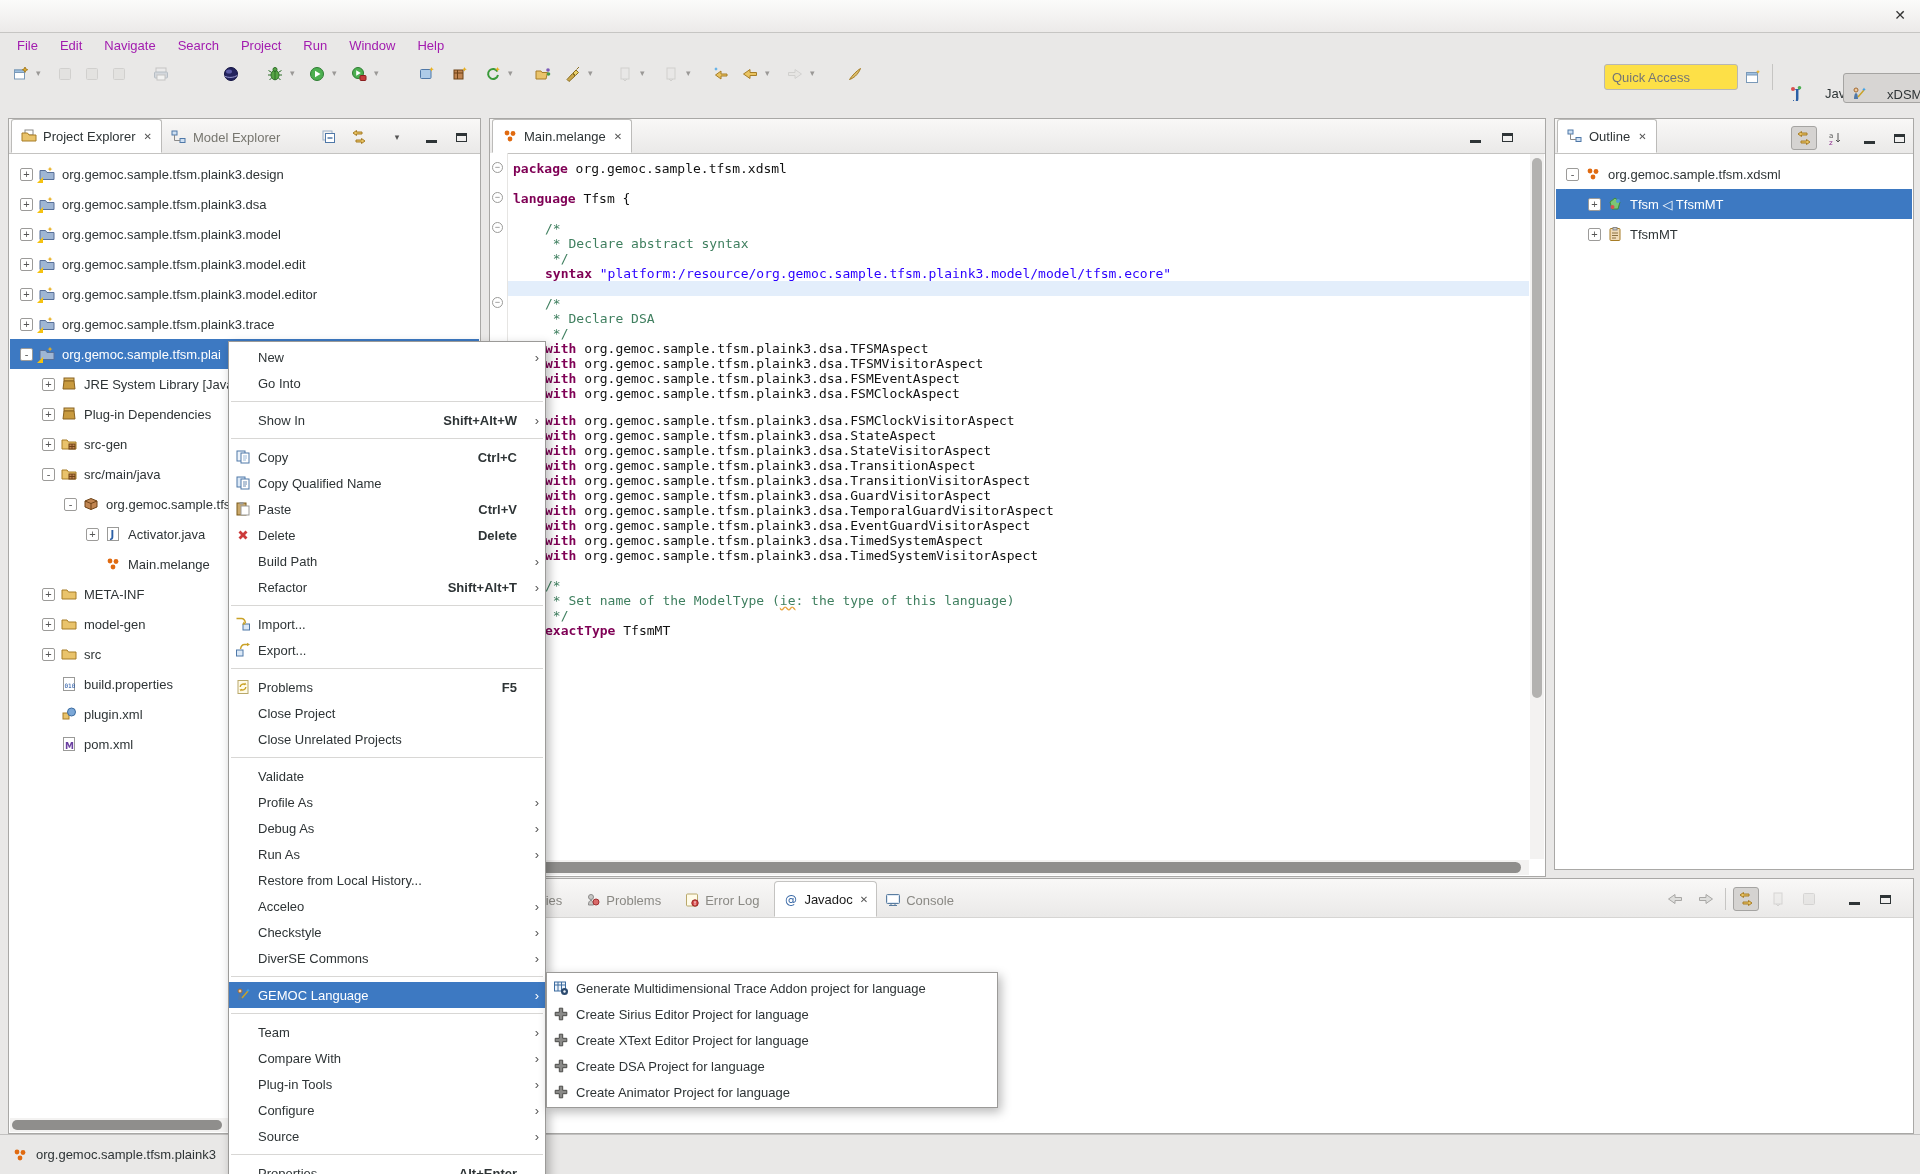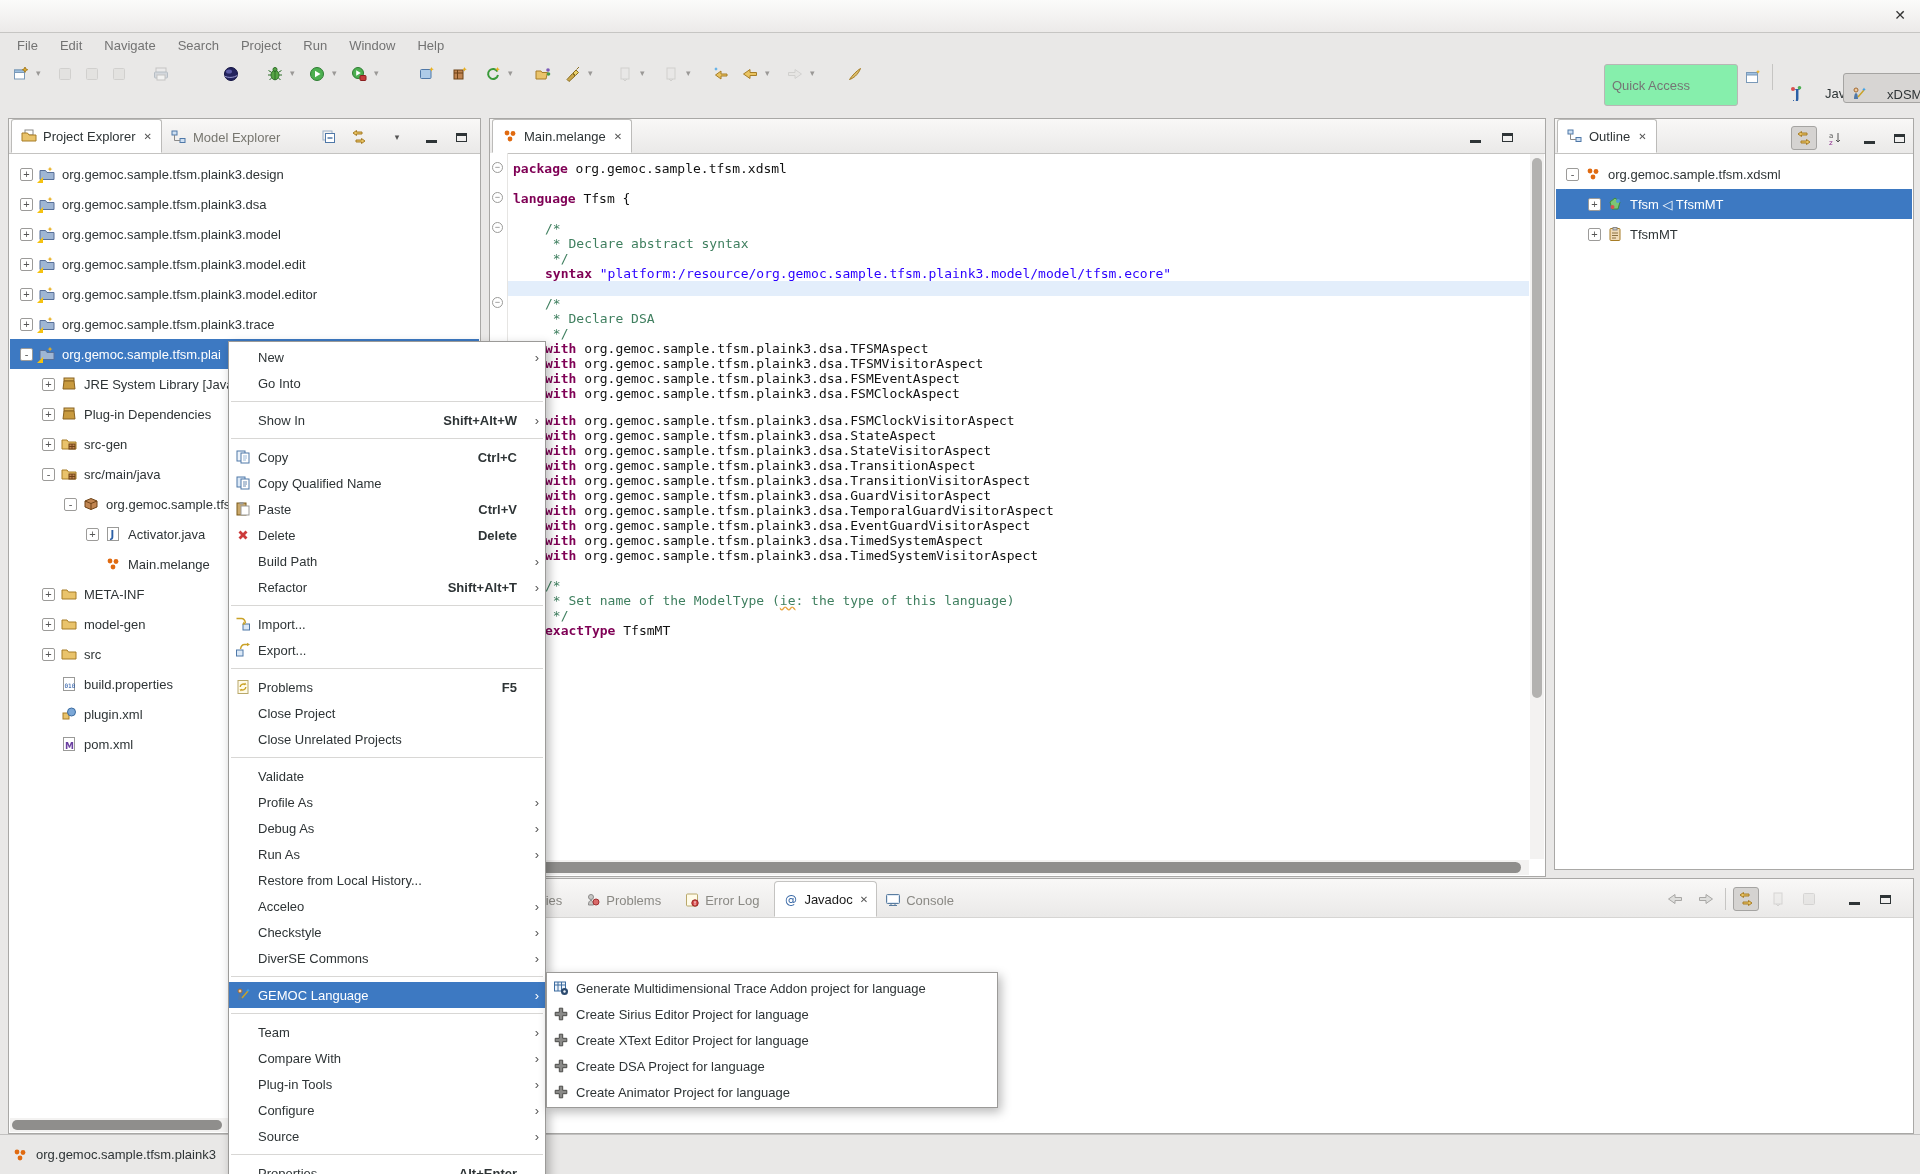--- a/index.html
+++ b/index.html
@@ -5,26 +5,26 @@
   html,body{margin:0;padding:0;}
   body{font-family:"Liberation Sans",sans-serif;}
   .screen{position:relative;width:1920px;height:1174px;background:#e9e8e7;overflow:hidden;font-size:13px;color:#2e3436;}
   .ico{width:16px;height:16px;display:block;}
   .iconwrap{position:relative;width:16px;height:16px;flex:none;}
   
   .titlebar{position:absolute;left:0;top:0;right:0;height:32px;background:linear-gradient(#fbfbfa,#eceae9);border-bottom:1px solid #c6c5c3;display:flex;align-items:center;justify-content:center;}
   .titlebar .title{font-weight:bold;font-size:13.5px;color:#2e3436;}
   .win-close{position:absolute;right:14px;top:7px;font-size:14px;color:#333;cursor:default;}
   .menubar{position:absolute;left:0;top:32px;right:0;height:26px;display:flex;align-items:center;padding-left:6px;}
-  .mb-item{padding:2px 11px;color:#737373;}
+  .mb-item{padding:2px 11px;color:#a21caf;}
   .toolbar{position:absolute;left:0;top:58px;right:0;height:44px;}
   .tbtn{position:absolute;top:2px;width:26px;height:28px;display:flex;align-items:center;justify-content:center;border-radius:3px;}
   .tbtn.disabled{opacity:.45;}
   .tb-chev{position:absolute;top:10px;font-size:9px;color:#9a9896;}
-  .qa-input{position:absolute;left:1604px;top:6px;width:118px;height:24px;border:1px solid #b8b7b5;border-radius:3px;background:#86efac;font-family:"Liberation Sans",sans-serif;font-size:13px;color:#555;padding:8px 7px;}
+  .qa-input{position:absolute;left:1604px;top:6px;width:118px;height:24px;border:1px solid #b8b7b5;border-radius:3px;background:#fde047;font-family:"Liberation Sans",sans-serif;font-size:13px;color:#555;padding:0 7px;}
   .persp{position:absolute;top:15px;height:28px;display:flex;align-items:flex-end;gap:20px;padding:0 7px;border-radius:3px;color:#2e3436;}
   .persp.active{background:#d7d5d3;border:1px solid #a5a4a2;}
   .tb-sep{position:absolute;top:6px;width:1px;height:26px;background:#c6c5c3;}
   
   .panel{position:absolute;background:#fff;border:1px solid #a9a8a6;box-sizing:border-box;}
   .tabrow{position:absolute;left:0;right:0;top:0;height:34px;background:linear-gradient(#f9f8f7,#eae9e8);border-bottom:1px solid #c4c3c1;display:flex;align-items:flex-end;padding-left:2px;}
   .vtab{height:32px;display:flex;align-items:center;padding:0 9px;gap:6px;color:#77766f;white-space:nowrap;}
   .vtab.active{background:#fff;border:1px solid #bcbbb9;border-bottom:1px solid #fff;border-radius:3px 3px 0 0;color:#2e3436;}
   .tab-close{font-size:10px;color:#555;margin-left:2px;}
   .viewbar{position:absolute;top:7px;display:flex;align-items:center;}

